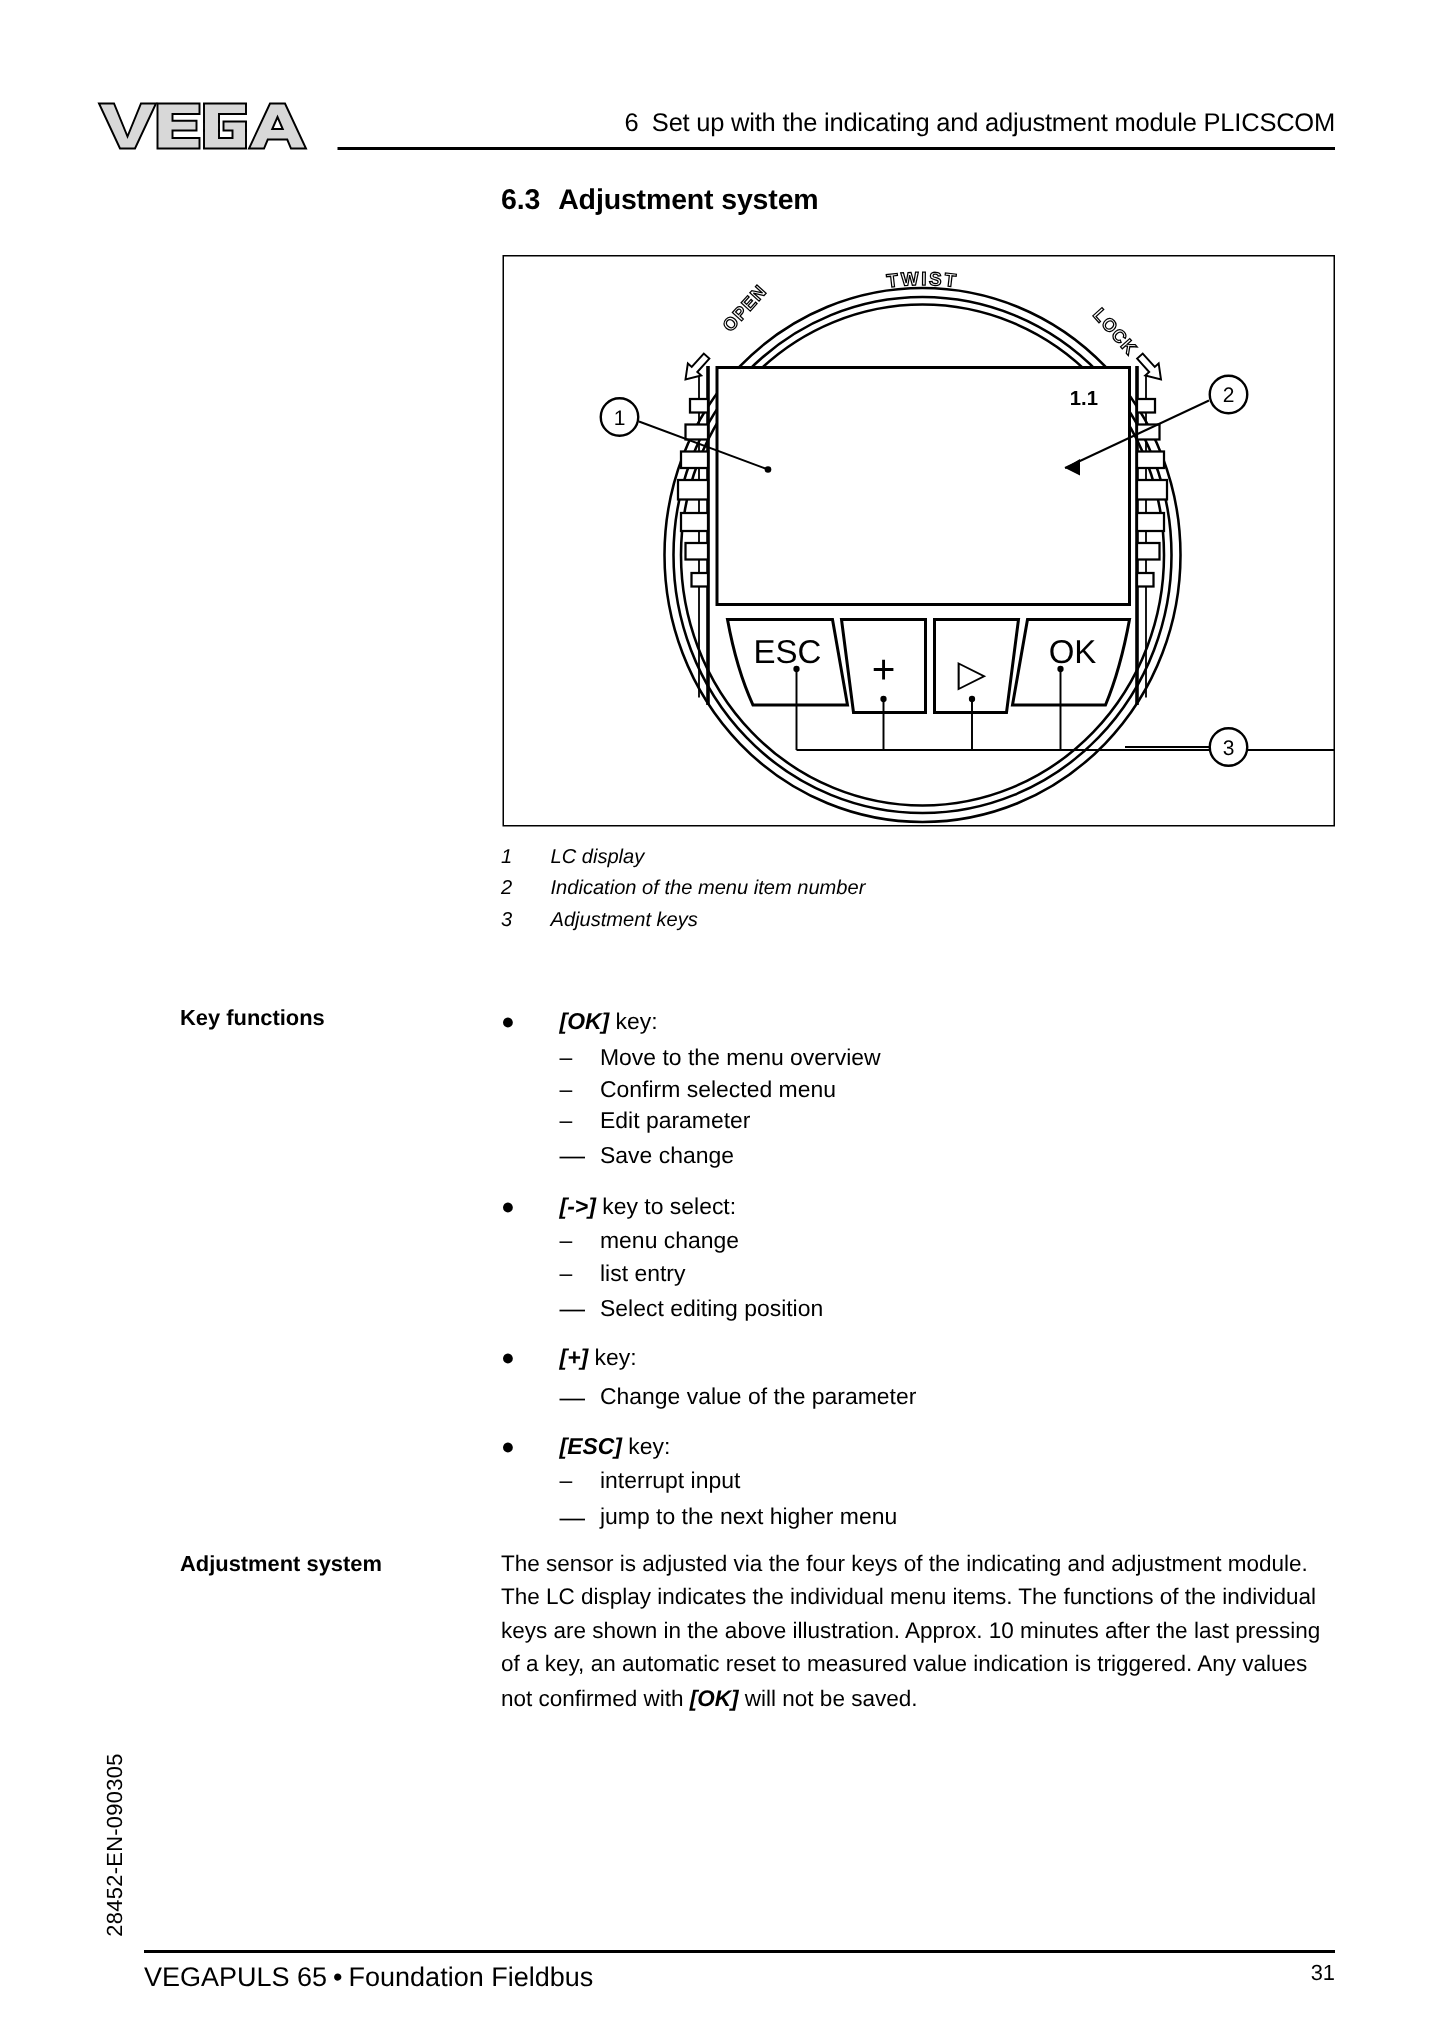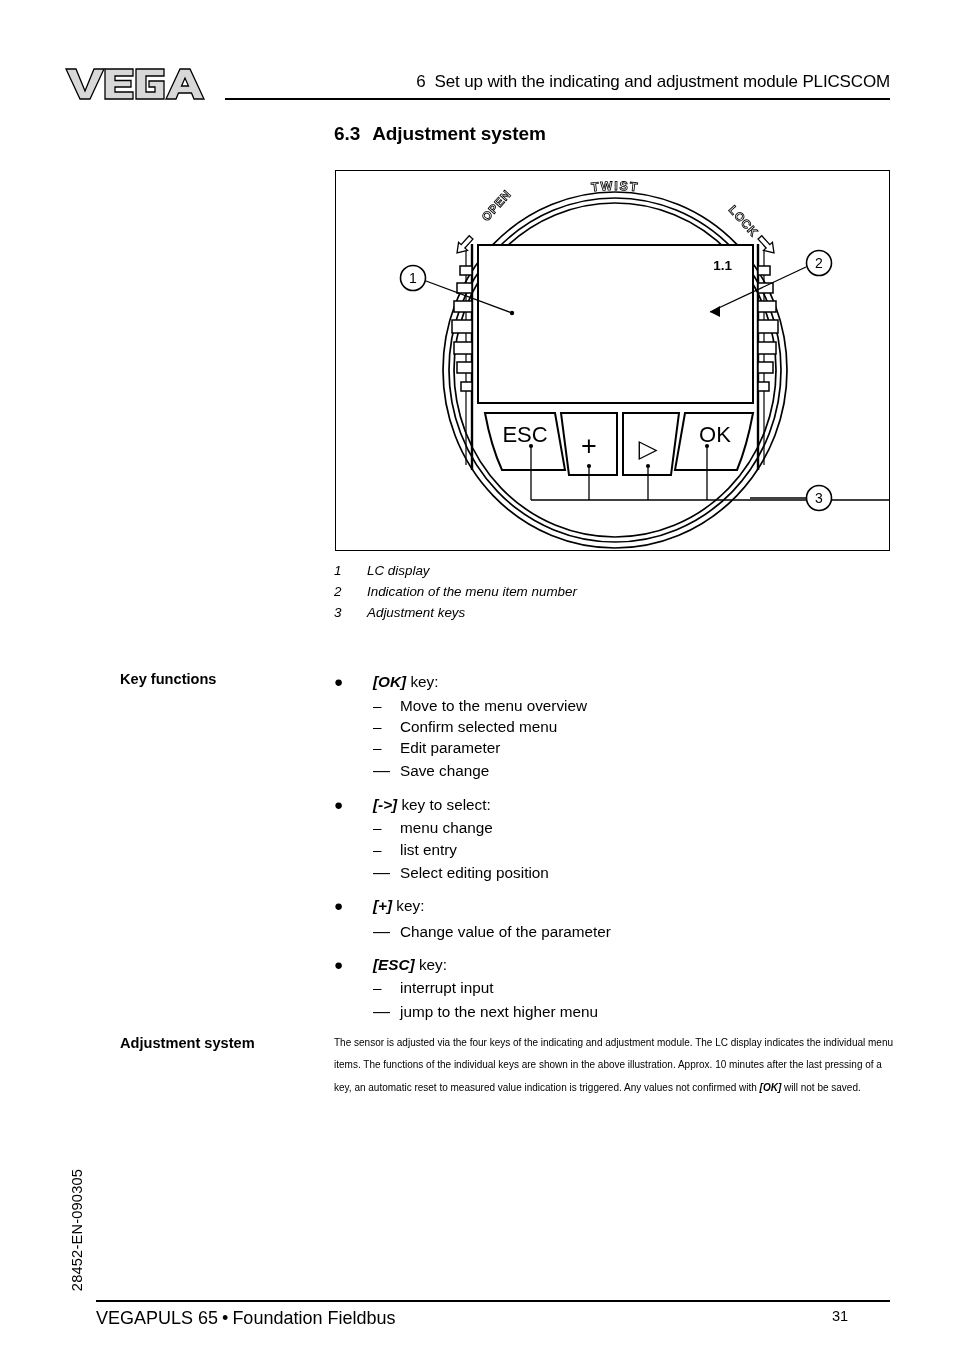--- a/index.html
+++ b/index.html
@@ -163,21 +163,21 @@
   }
   .sub-row.wide { line-height: 26.2px; }
   .sub-row.wide .dash { font-size: 17px; }
   .group-gap { height: 7px; }
 
   #adjustment-system-body {
     position: absolute;
     left: 334px;
     top: 1032px;
     width: 562px;
-    font-size: 10px;
+    font-size: 15px;
     line-height: 22.4px;
     text-align: left;
   }
   #adjustment-system-body b i,
   #adjustment-system-body .keyname {
     font-weight: bold;
     font-style: italic;
   }
 
   
@@ -209,21 +209,21 @@
     top: 1308px;
     font-size: 18px;
     white-space: nowrap;
   }
   #footer-left .sep { margin: 0 4px; }
   #footer-page {
     position: absolute;
     left: 790px;
     top: 1308px;
     width: 100px;
-    text-align: center;
+    text-align: right;
     font-size: 14.6px;
   }
 </style>
 </head>
 <body>
 
 <div id="page-header">
 
   <svg id="vega-logo" viewBox="0 0 150 36" xmlns="http://www.w3.org/2000/svg">
     <g fill="#d8d8d8" stroke="#000" stroke-width="1.3" stroke-linejoin="miter">

